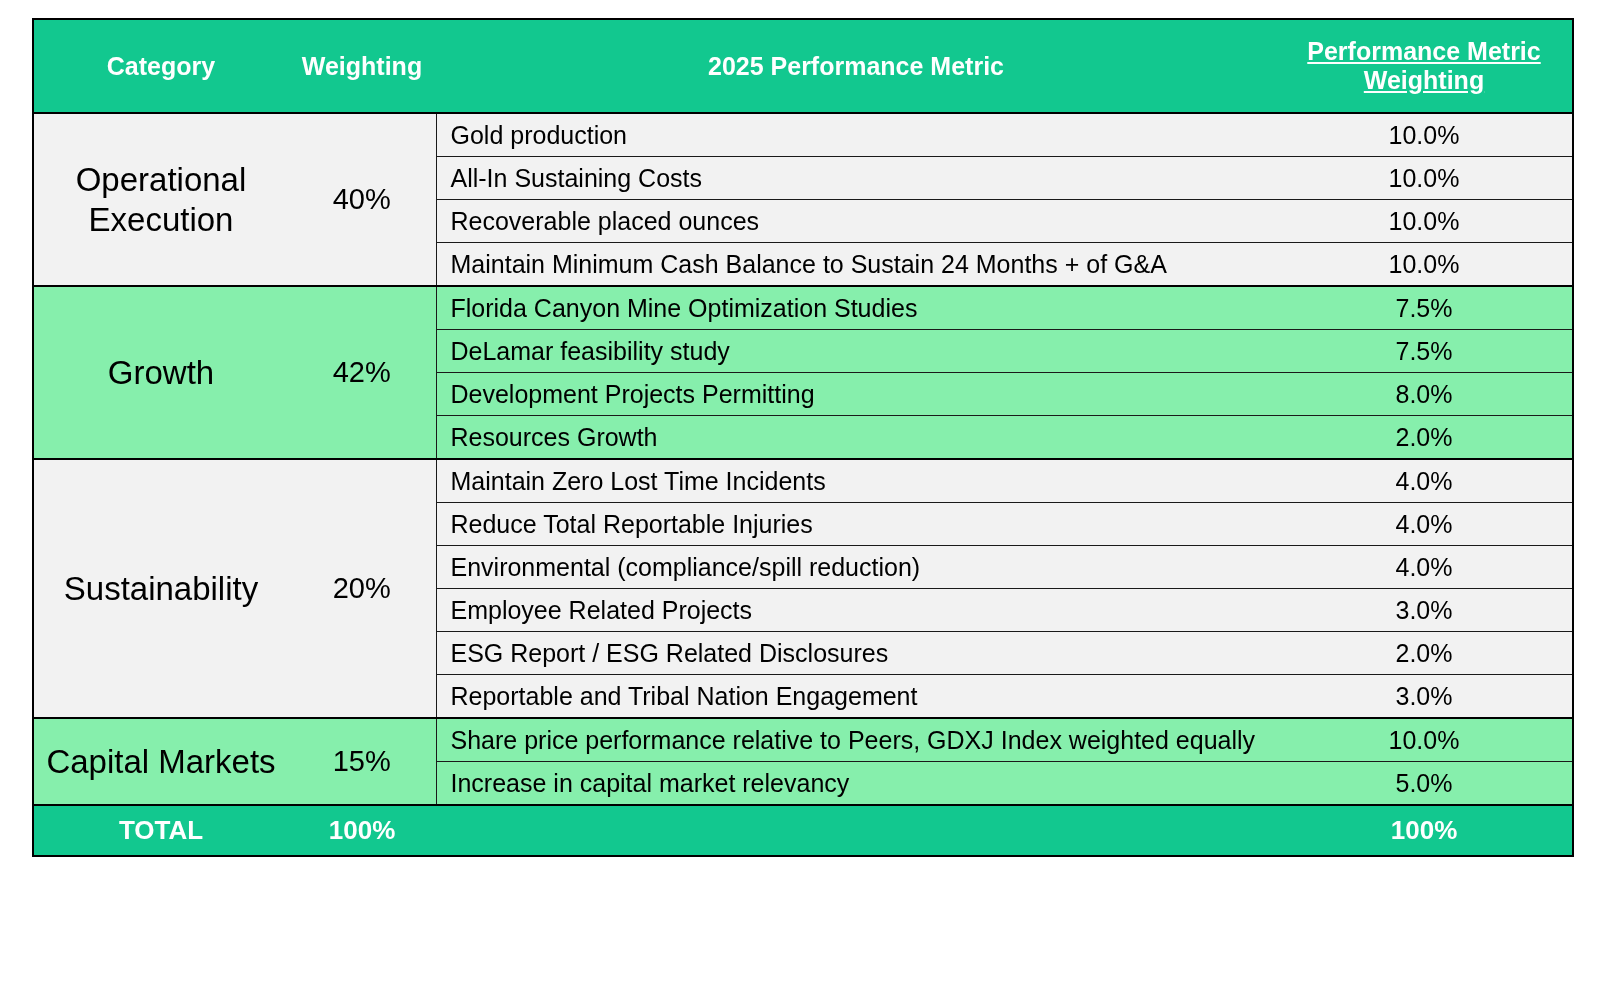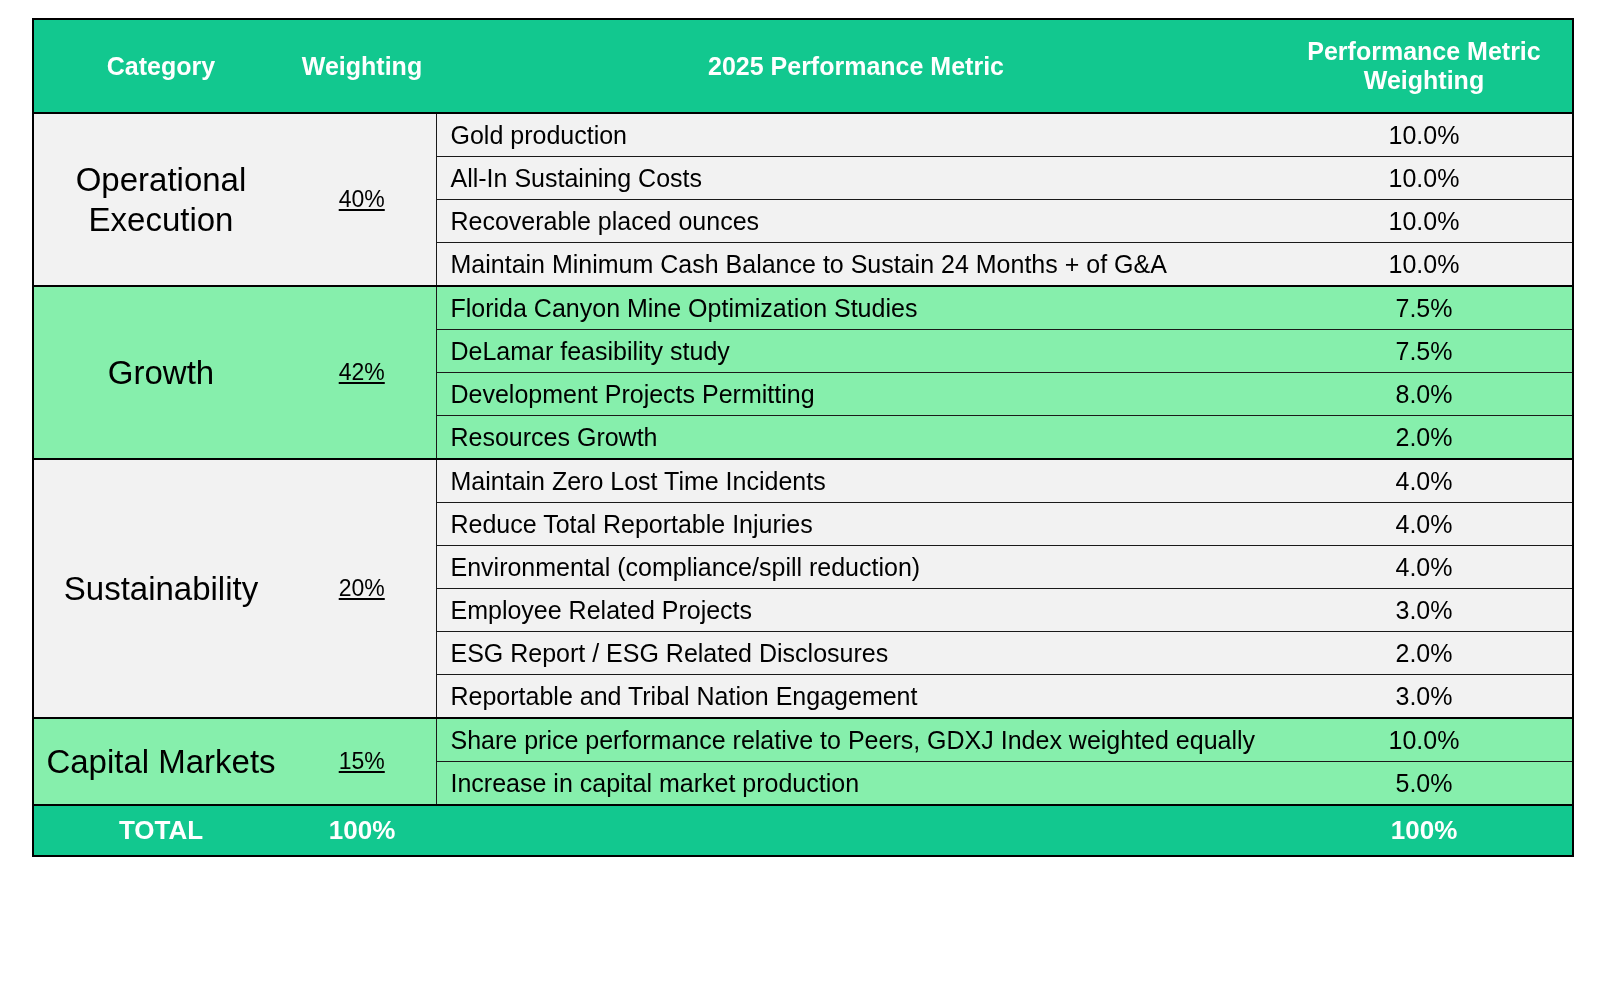--- a/index.html
+++ b/index.html
@@ -41,44 +41,43 @@
     padding: 8px 6px;
     border: none;
     line-height: 1.15;
     vertical-align: middle;
   }
   thead tr {
     height: 94px;
     border-radius: 15px;
   }
   thead th.th-metric { text-align: center; }
-  thead th.th-mweight { text-align: center; }
+  thead th.th-mweight { text-align: center; text-decoration: underline; }
 
   tbody td {
     font-size: 25px;
     padding: 6px 10px;
     vertical-align: middle;
     border-bottom: 1px solid #1a1a1a;
     background: #86efac;
     line-height: 1.2;
   }
   tbody tr.band-shaded td {
     background: #f2f2f2;
   }
   td.cat {
     text-align: center;
     border-right: none;
     font-size: 33px;
     padding: 0 6px;
   }
   td.wt {
     text-align: center;
-    font-size: 23px;
+    font-size: 29px;
     padding: 0 6px;
-    text-decoration: underline;
   }
   td.metric {
     text-align: left;
     padding-left: 14px;
     border-left: 1px solid #1a1a1a;
   }
   td.mweight {
     text-align: center;
   }
   
@@ -196,21 +195,21 @@
         <td class="mweight">3.0%</td>
       </tr>
 
       <tr class="group-start">
         <td class="cat" rowspan="2">Capital Markets</td>
         <td class="wt" rowspan="2">15%</td>
         <td class="metric">Share price performance relative to Peers, GDXJ Index weighted equally</td>
         <td class="mweight">10.0%</td>
       </tr>
       <tr class="last-in-group">
-        <td class="metric">Increase in capital market production</td>
+        <td class="metric">Increase in capital market relevancy</td>
         <td class="mweight">5.0%</td>
       </tr>
     </tbody>
     <tfoot>
       <tr>
         <td class="total-label">TOTAL</td>
         <td class="total-weight">100%</td>
         <td class="total-blank"></td>
         <td class="total-mweight">100%</td>
       </tr>

